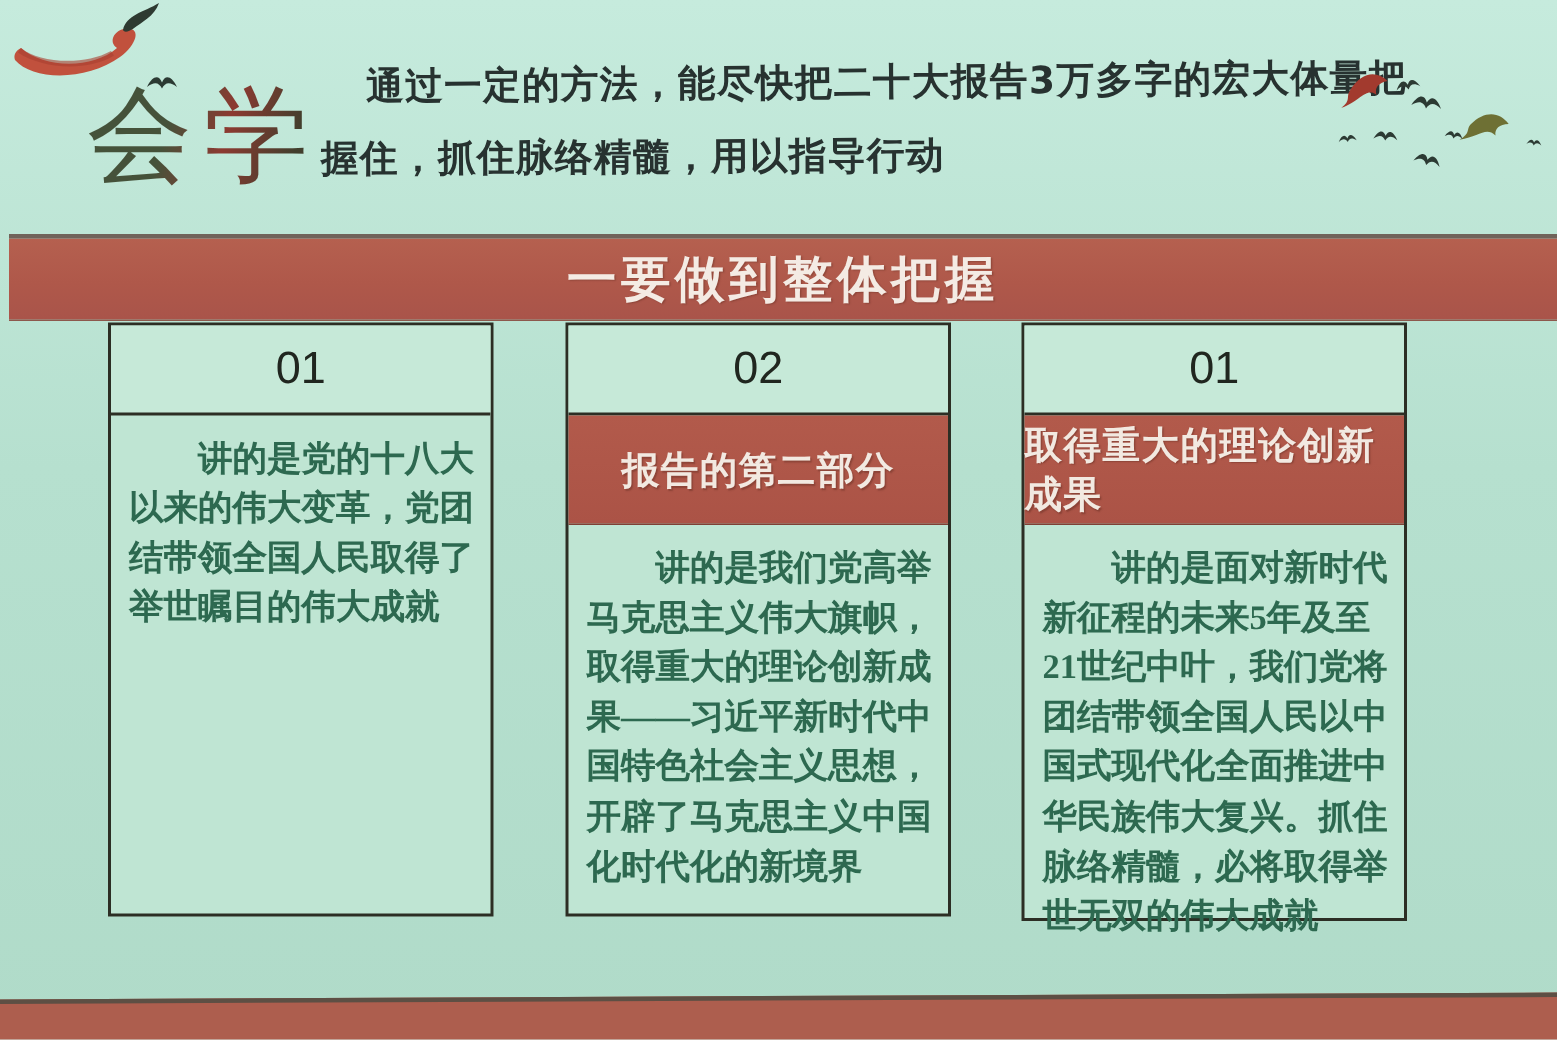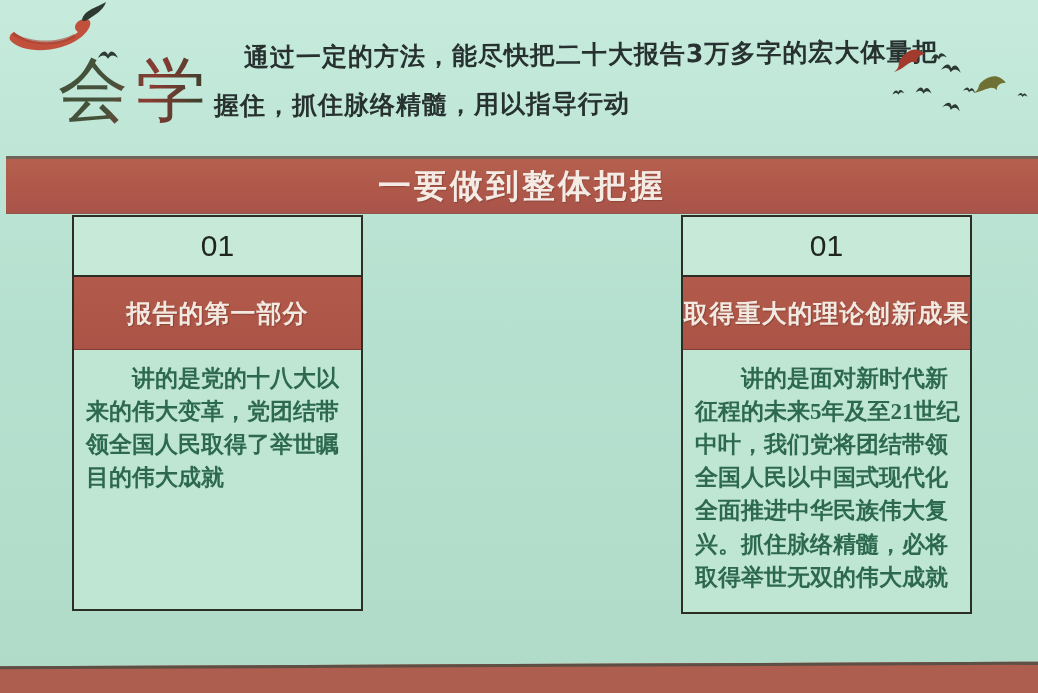--- a/index.html
+++ b/index.html
@@ -39,21 +39,21 @@
     border-top:3px solid #70635a;border-bottom:1px solid #8c584c;
     display:flex;align-items:center;justify-content:center;
   }
   .banner-title{
     color:#f4ebe4;font-size:33px;font-weight:bold;letter-spacing:3px;
     font-family:"Liberation Sans", sans-serif;
     text-shadow:1px 1px 1px rgba(90,40,30,.35);
   }
   
   .card{
-    position:absolute;top:215px;width:291px;height:396px;
+    position:absolute;top:215px;width:257px;height:396px;
     border:2px solid #2c2e24;background:#bfe5d3;
     box-sizing:border-box;
   }
   .card.c1{left:72px;}
   .card.c2{left:377px;}
   .card.c3{left:681px;height:399px;}
   .card-number{
     height:58px;border-bottom:2px solid #2c2e24;
     display:flex;align-items:center;justify-content:center;
     font-size:30px;color:#20261f;font-family:"Liberation Sans", sans-serif;
@@ -119,26 +119,30 @@
   <svg width="20" height="14" viewBox="0 0 20 14" style="position:absolute;left:98px;top:50px;">
     <path d="M0,8 C4,0 8,0 10,5 C12,0 16,0 20,8 C15,4 12,5 10,9 C8,5 5,4 0,8 Z" fill="#2c3a33"></path>
   </svg>
 
   <div class="banner">
     <span class="banner-title">一要做到整体把握</span>
   </div>
 
   <div class="card c1">
     <div class="card-number">01</div>
-    <div class="card-header">
-      <span class="card-header-text">报告的第一部分</span>
-    </div>
     <div class="card-body">讲的是党的十八大以来的伟大变革，党团结带领全国人民取得了举世瞩目的伟大成就</div>
   </div>
 
+  <div class="card c2">
+    <div class="card-number">02</div>
+    <div class="card-header">
+      <span class="card-header-text">报告的第二部分</span>
+    </div>
+    <div class="card-body">讲的是我们党高举马克思主义伟大旗帜，取得重大的理论创新成果——习近平新时代中国特色社会主义思想，开辟了马克思主义中国化时代化的新境界</div>
+  </div>
 
   <div class="card c3">
     <div class="card-number">01</div>
     <div class="card-header">
       <span class="card-header-text">取得重大的理论创新成果</span>
     </div>
     <div class="card-body">讲的是面对新时代新征程的未来5年及至21世纪中叶，我们党将团结带领全国人民以中国式现代化全面推进中华民族伟大复兴。抓住脉络精髓，必将取得举世无双的伟大成就</div>
   </div>
 
   <div class="bottom-strip"></div>

